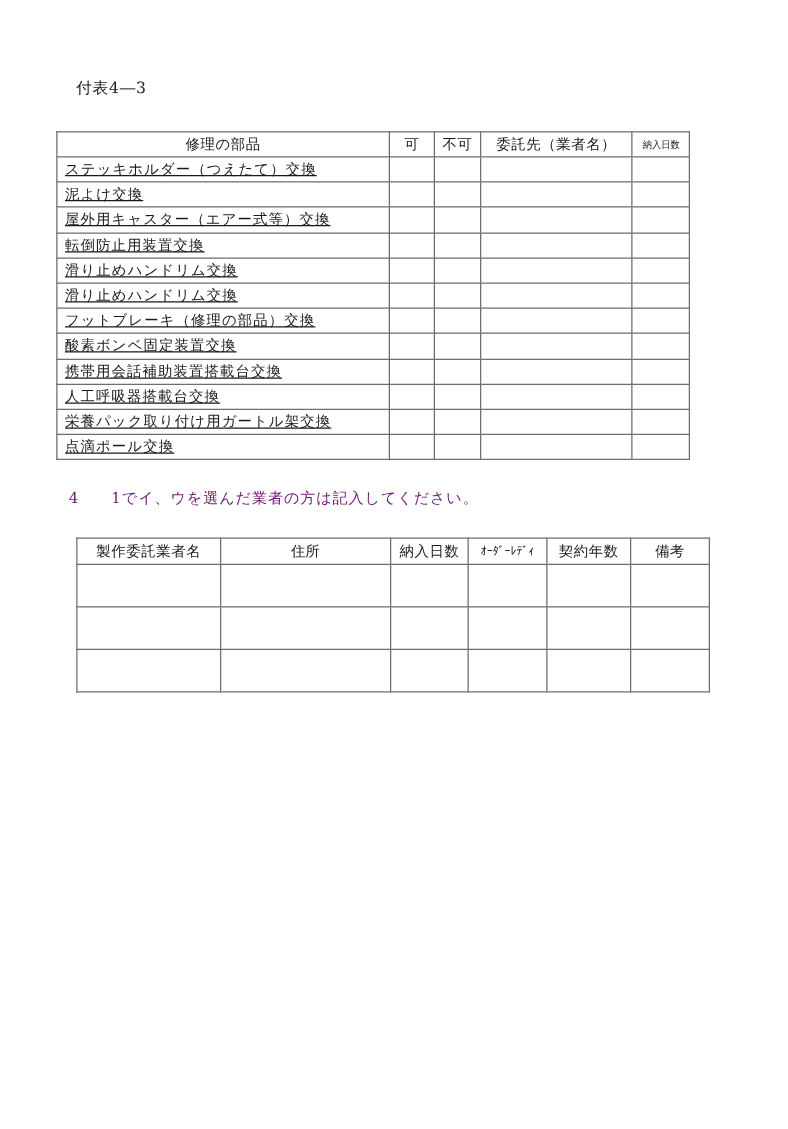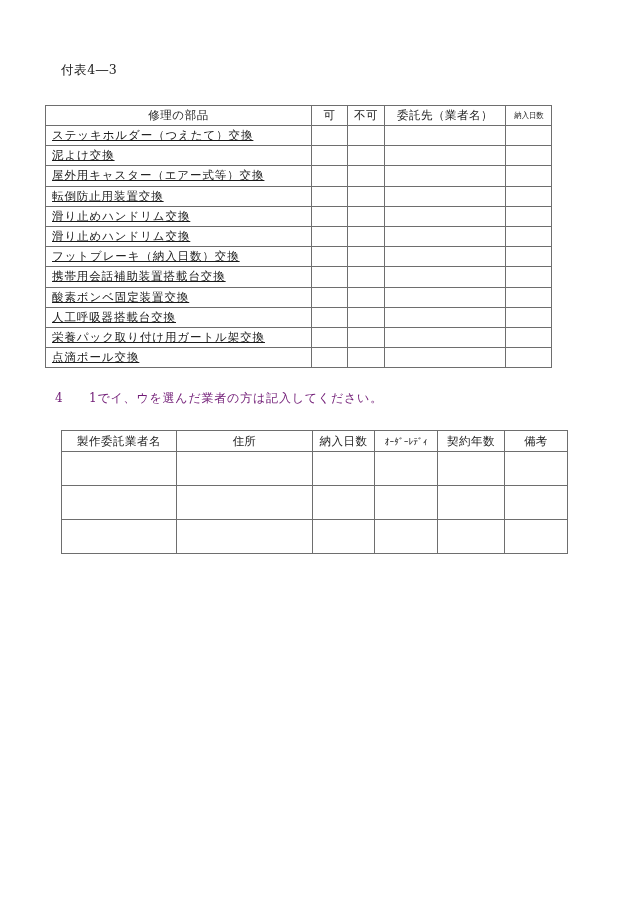--- a/index.html
+++ b/index.html
@@ -185,35 +185,35 @@
         <td></td>
       </tr>
       <tr>
         <td class="item">滑り止めハンドリム交換</td>
         <td></td>
         <td></td>
         <td></td>
         <td></td>
       </tr>
       <tr>
-        <td class="item">フットブレーキ（納入日数）交換</td>
+        <td class="item">フットブレーキ（修理の部品）交換</td>
+        <td></td>
+        <td></td>
+        <td></td>
+        <td></td>
+      </tr>
+      <tr>
+        <td class="item">酸素ボンベ固定装置交換</td>
         <td></td>
         <td></td>
         <td></td>
         <td></td>
       </tr>
       <tr>
         <td class="item">携帯用会話補助装置搭載台交換</td>
-        <td></td>
-        <td></td>
-        <td></td>
-        <td></td>
-      </tr>
-      <tr>
-        <td class="item">酸素ボンベ固定装置交換</td>
         <td></td>
         <td></td>
         <td></td>
         <td></td>
       </tr>
       <tr>
         <td class="item">人工呼吸器搭載台交換</td>
         <td></td>
         <td></td>
         <td></td>

